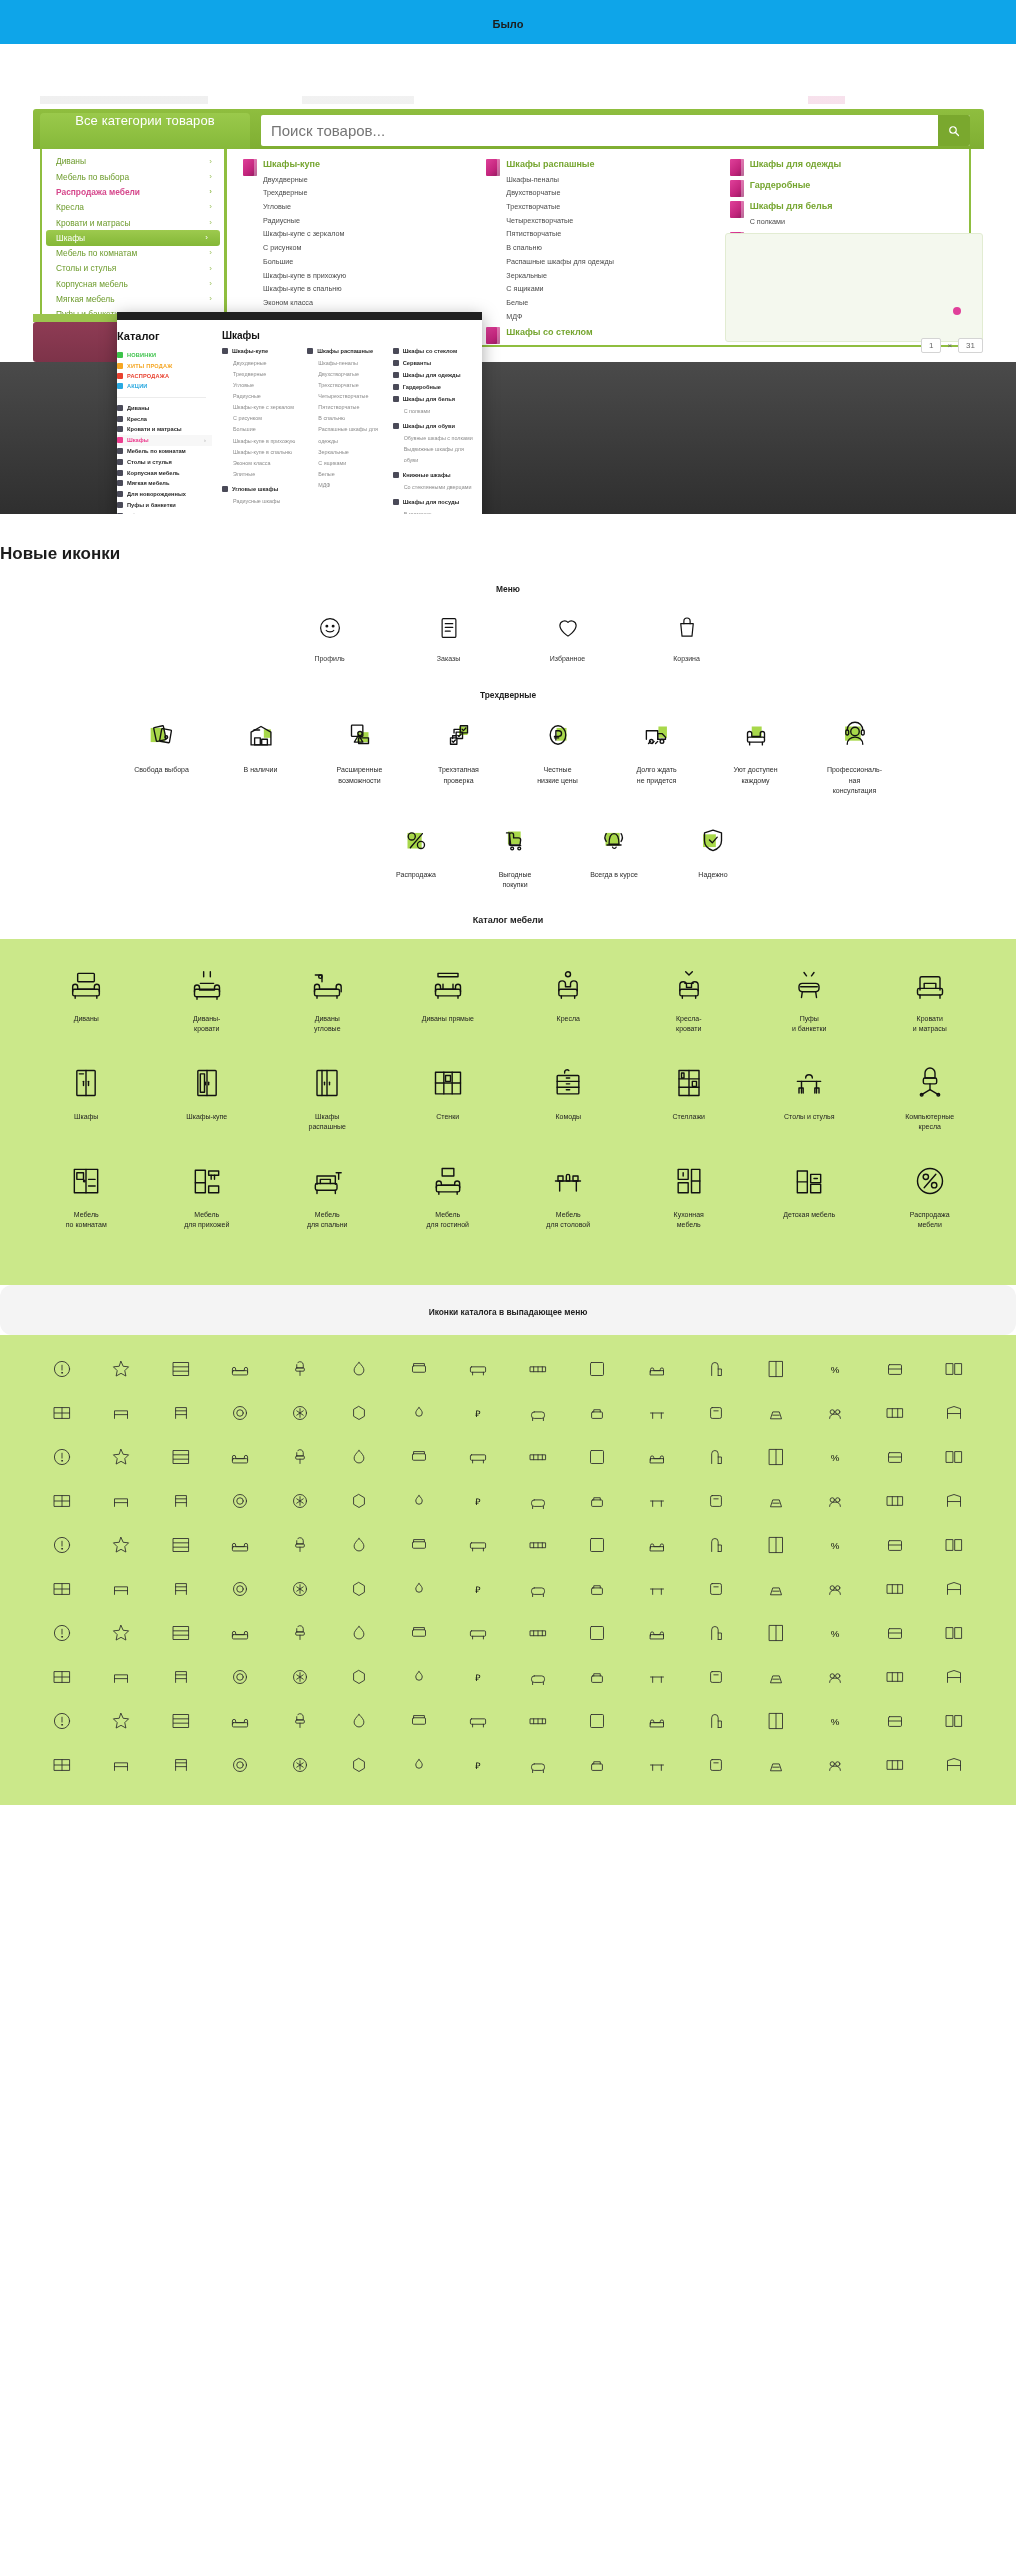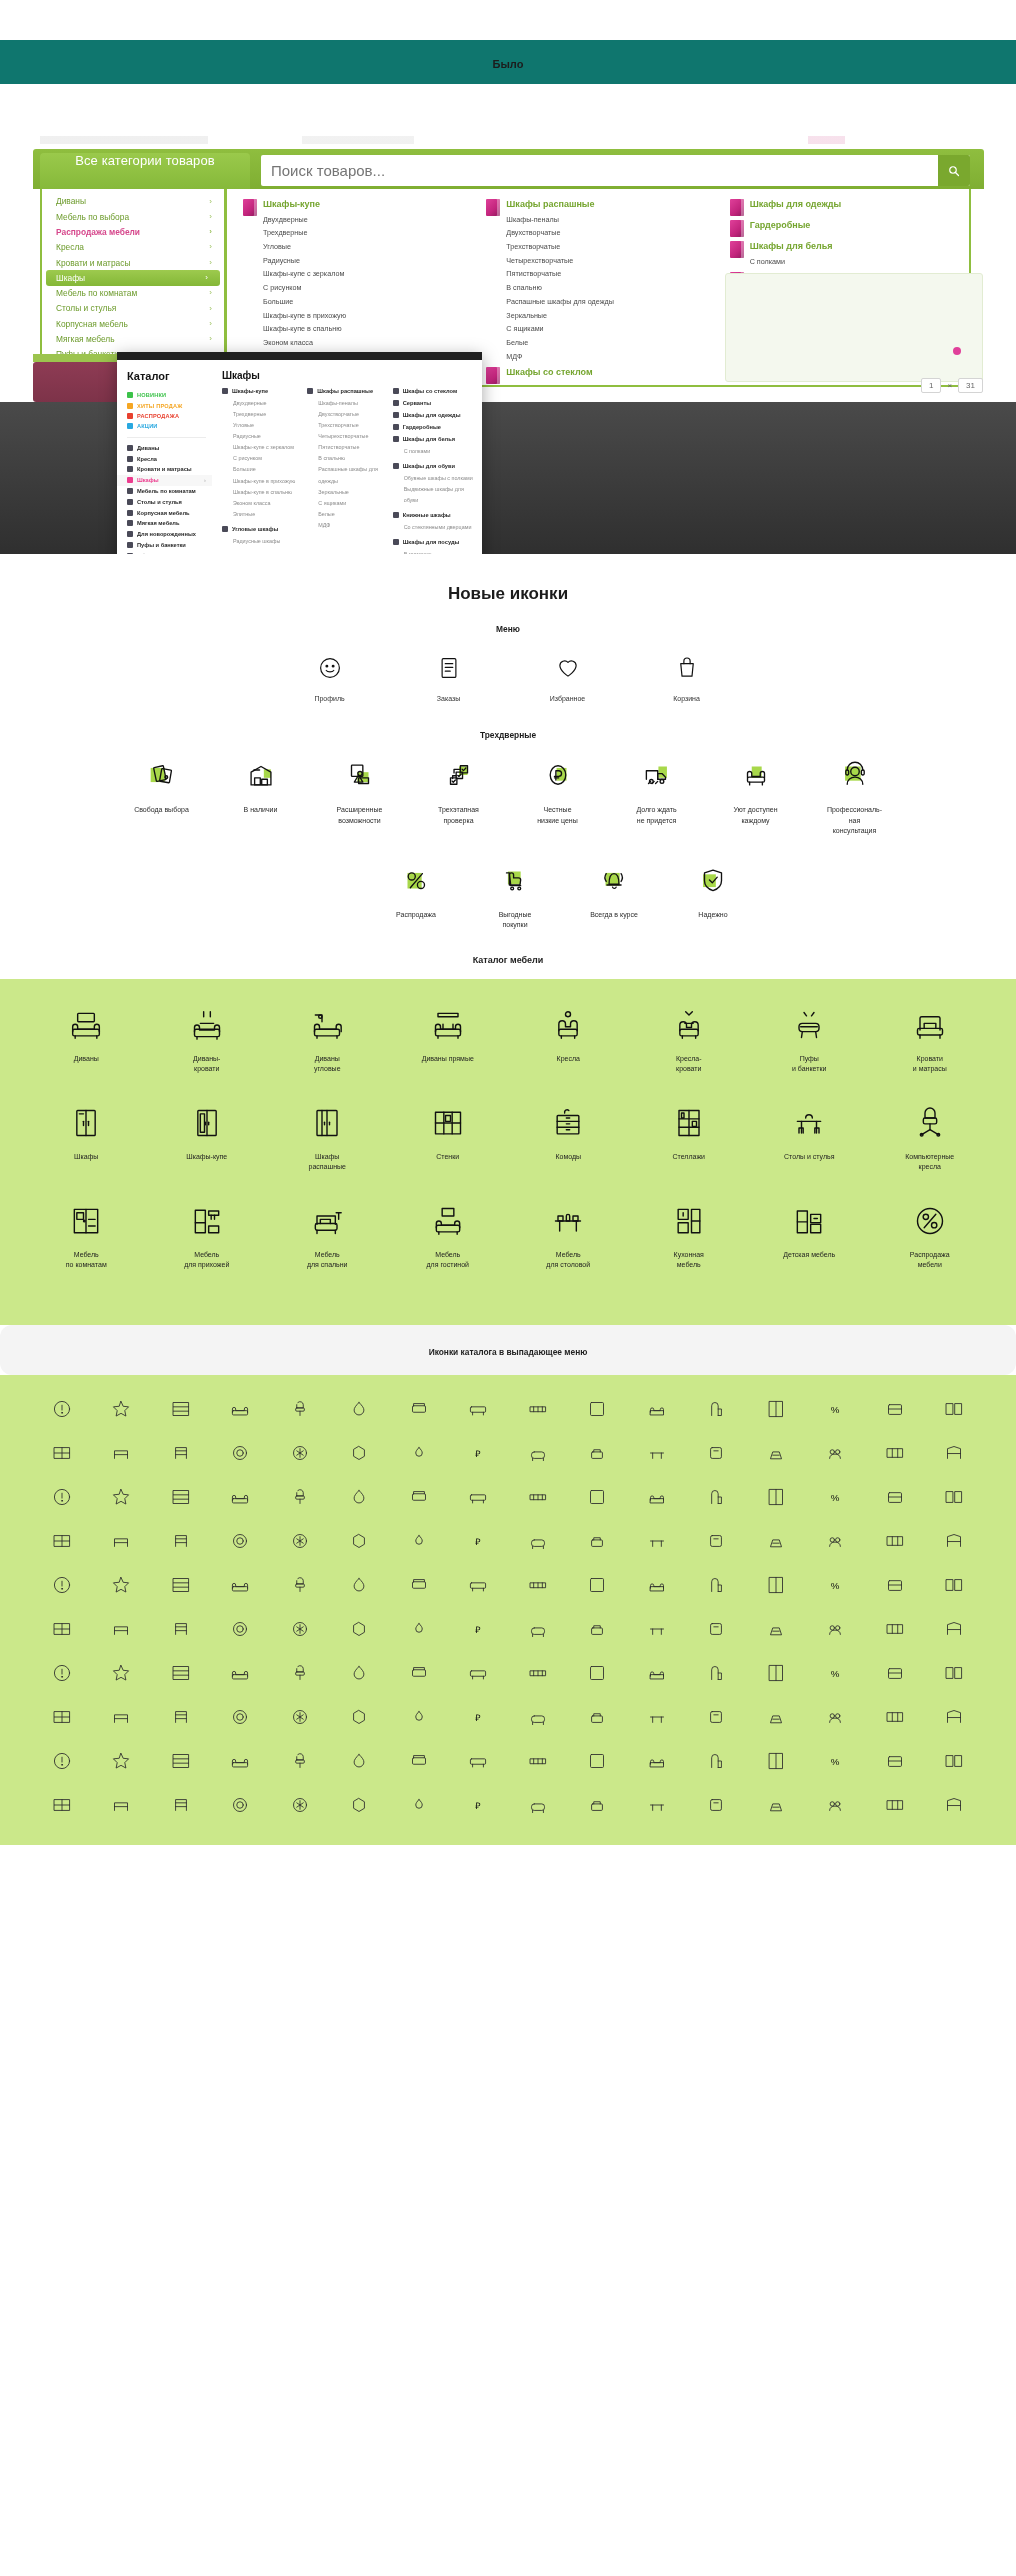--- a/index.html
+++ b/index.html
@@ -5,24 +5,23 @@
   * { box-sizing: border-box; margin: 0; padding: 0; }
   body {
     width: 1016px;
     font-family: "Liberation Sans", sans-serif;
     background: #ffffff;
     color: #222;
     -webkit-font-smoothing: antialiased;
   }
   
   .before-band {
-    background: #0f766e;
+    background: #0ea5e9;
     height: 44px;
     position: relative;
-    margin-top: 40px;
   }
   .before-label {
     position: absolute;
     left: 0; right: 0; top: 18px;
     text-align: center;
     font-size: 11px;
     font-weight: bold;
     color: #1c1c1c;
   }
   
@@ -146,36 +145,36 @@
     background-image: linear-gradient(180deg,#4a4a4a,#2f2f2f);
   }
   
   .new-cat-shot {
     position: absolute; left: 117px; top: 268px; width: 365px; height: 236px;
     background: #fff;
     box-shadow: 0 4px 16px rgba(0,0,0,.35);
     display: flex; overflow: hidden;
     border-top: 8px solid #1f1f1f;
   }
-  .nc-side { width: 95px; flex: 0 0 95px; padding: 10px 0 0 10px; background:#fff;}
+  .nc-side { width: 95px; flex: 0 0 95px; padding: 10px 0 0 0; background:#fff;}
   .nc-title { font-size: 11px; font-weight: bold; margin-bottom: 8px; color:#141414;}
   .nc-tag { display: flex; align-items: center; gap: 4px; font-size: 5.6px; font-weight: bold; padding: 2.2px 0; letter-spacing: 0.2px;}
   .nc-ico { width: 6px; height: 6px; border-radius: 1px; flex:0 0 6px;}
   .nc-div { height: 1px; background: #ececec; margin: 5px 6px 5px 0; }
   .nc-item { display: flex; align-items: center; gap: 4px; font-size: 5.7px; font-weight: bold; color: #2a2a2a; padding: 2.4px 6px 2.4px 0; }
   .nc-item.active { background: #f7f7f7; color: #ec3c8e; padding-left: 0; margin-left:-10px; padding-left:10px; justify-content: space-between;}
   .nc-item.active .lbl { color:#ec3c8e; }
   .nc-main { flex: 1; padding: 10px 8px 0 10px; display: flex; gap: 4px; }
   .nc-col { flex: 1; }
   .nc-h { font-size: 10px; font-weight: bold; margin-bottom: 7px; color:#141414;}
   .nc-grp { display: flex; align-items: center; gap: 4px; font-size: 5.7px; font-weight: bold; color: #2a2a2a; margin: 6px 0 4px; }
   .nc-sub { font-size: 5.4px; color: #8b8b8b; line-height: 2.05; padding-left: 11px; }
   
   .sec-title {
-    text-align: center; font-size: 17px; font-weight: bold;
+    text-align: left; font-size: 17px; font-weight: bold;
     padding: 30px 0 4px; color: #1c1c1c;
   }
   .sub-title {
     text-align: center; font-size: 8.4px; font-weight: bold;
     padding: 16px 0 10px; color: #1c1c1c;
   }
   .icon-row {
     display: flex; justify-content: center; gap: 42px;
     padding: 6px 0 10px;
   }

